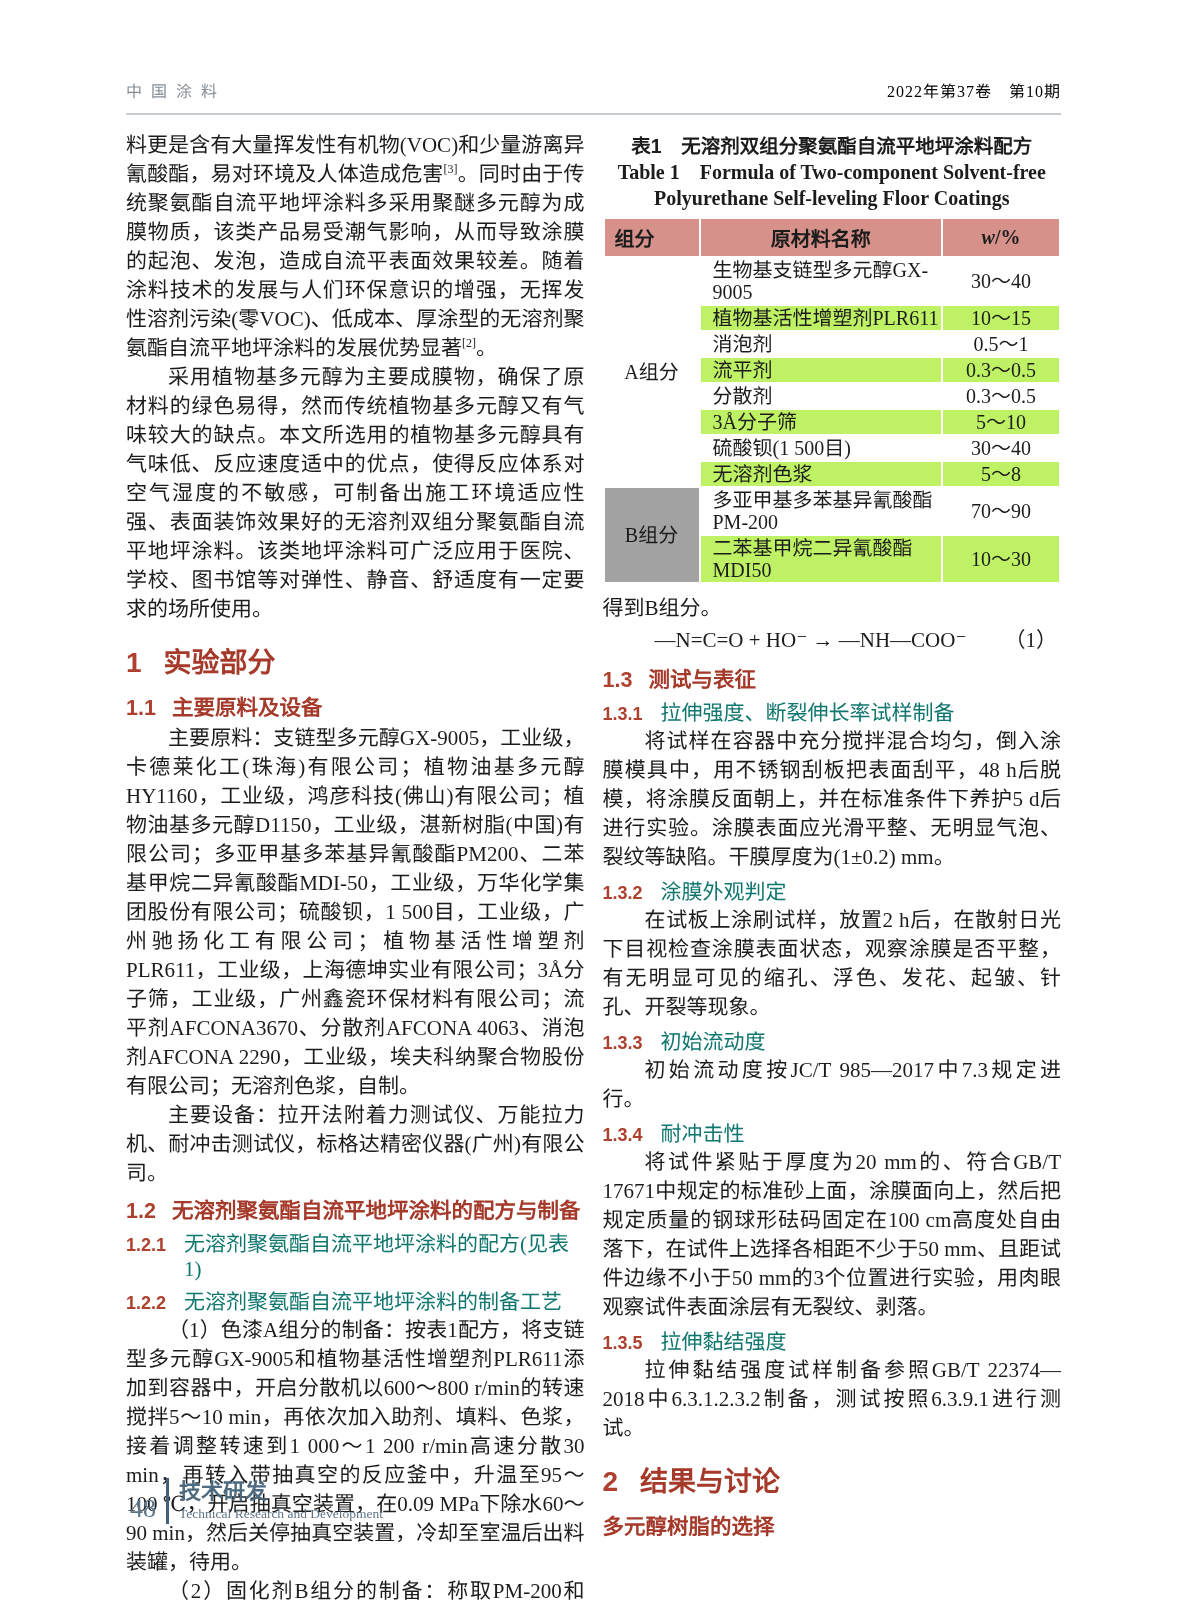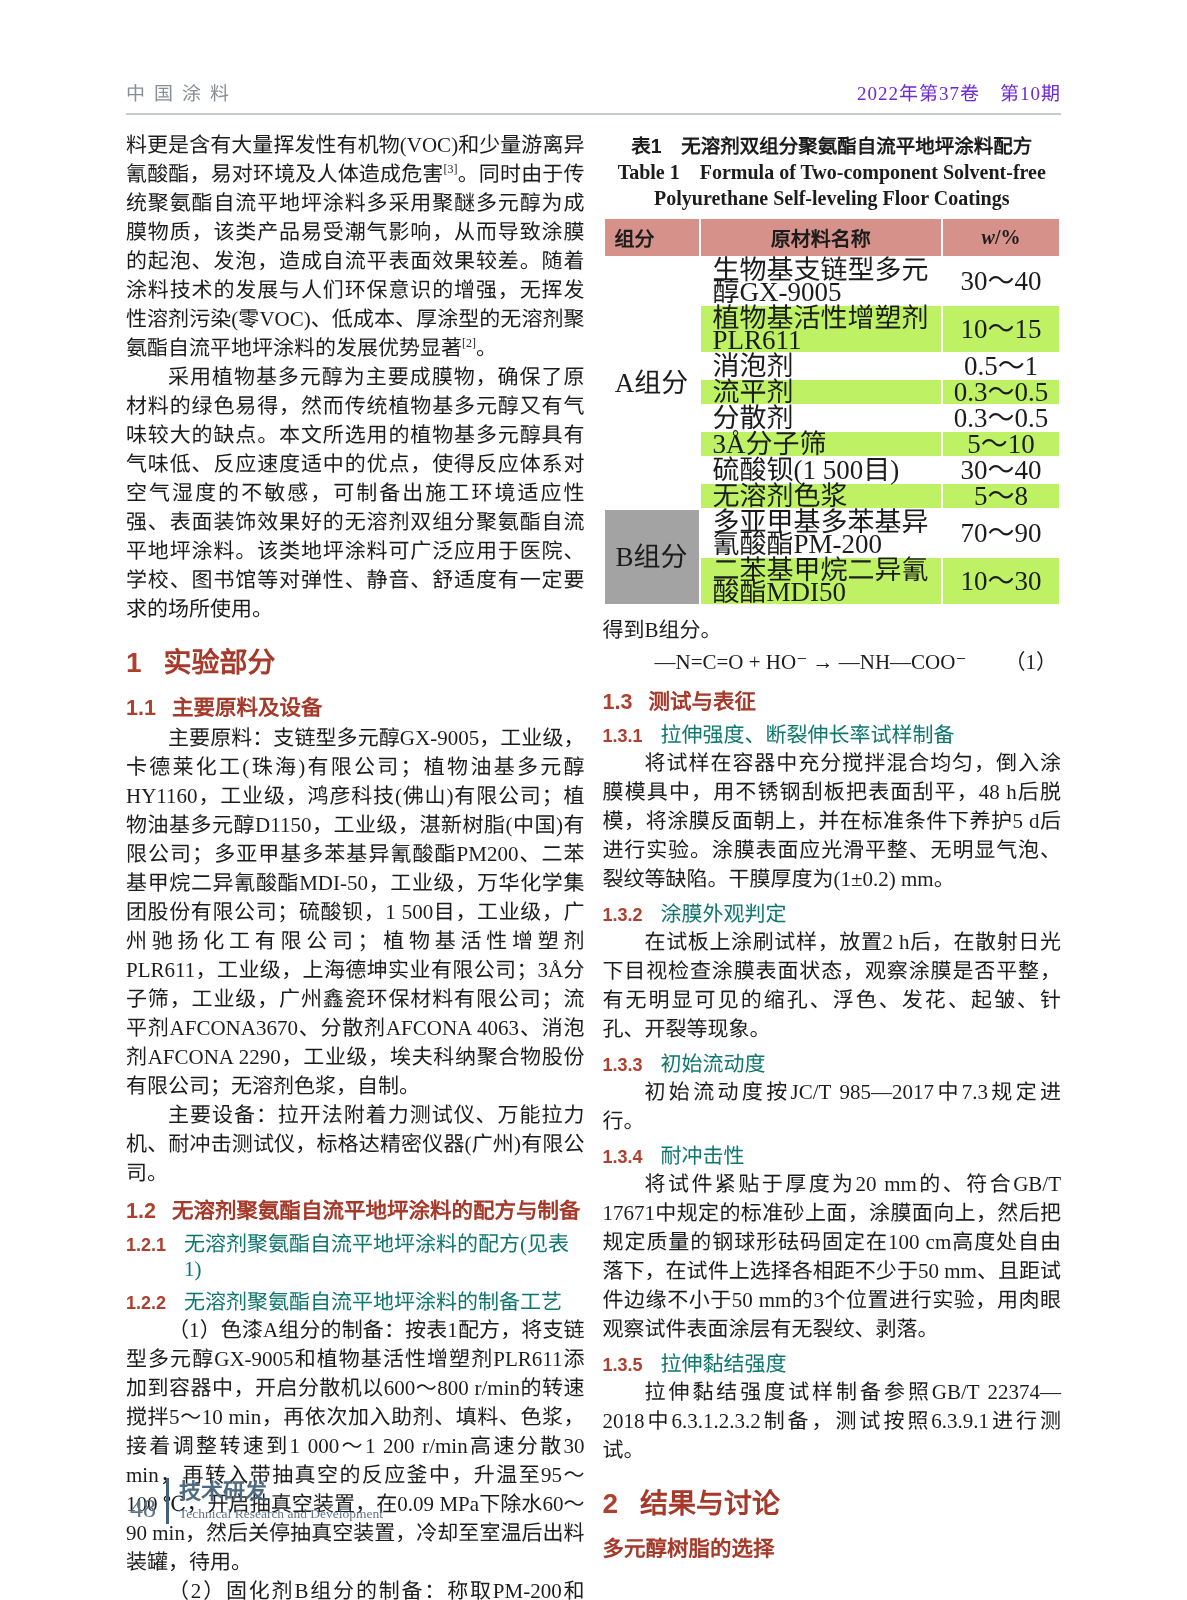--- a/index.html
+++ b/index.html
@@ -9,24 +9,24 @@
     box-sizing:border-box;
     background:#ffffff;
     font-family:"Liberation Serif","DejaVu Serif",serif;
     color:#1c1c1c;
     overflow:hidden;
   }
   
   .page-header{
     position:absolute;top:78px;left:126px;right:126px;
     display:flex;justify-content:space-between;align-items:flex-end;
-    font-size:19px;color:#868e95;
+    font-size:16px;color:#868e95;
   }
   .journal-name{letter-spacing:9px;}
-  .issue-info{letter-spacing:1px;color:#6d28d9;}
+  .issue-info{letter-spacing:1px;color:#000000;}
   .header-rule{
     position:absolute;top:113px;left:126px;right:126px;
     border-bottom:2px solid #c6cbcf;
   }
   
   .columns{
     position:absolute;top:131px;left:126px;right:126px;
     display:flex;gap:18px;
   }
   .col{flex:1;min-width:0;}
@@ -68,21 +68,21 @@
   table.formula-table{
     width:100%;border-collapse:separate;border-spacing:2px;
     margin:2px 0 10px;
   }
   .formula-table th{
     background:#d5918a;font-weight:bold;font-size:20px;
     padding:4px 0;color:#1c1c1c;
   }
   .formula-table th.col-comp{text-align:left;padding-left:10px;width:84px;}
   .formula-table th.col-pct{width:116px;font-size:20px;}
-  .formula-table td{font-size:27px;line-height:22px;padding:1px 0;}
+  .formula-table td{font-size:20px;line-height:22px;padding:1px 0;}
   .formula-table td.group{text-align:center;vertical-align:middle;}
   .formula-table td.group-b{background:#a3a3a3;}
   .formula-table td.name{padding-left:12px;}
   .formula-table td.val{text-align:center;}
   .formula-table td.pink{background:#bef264;}
   
   .equation{
     display:flex;justify-content:space-between;align-items:baseline;
     font-size:21px;line-height:34px;padding-left:52px;padding-right:4px;
   }

